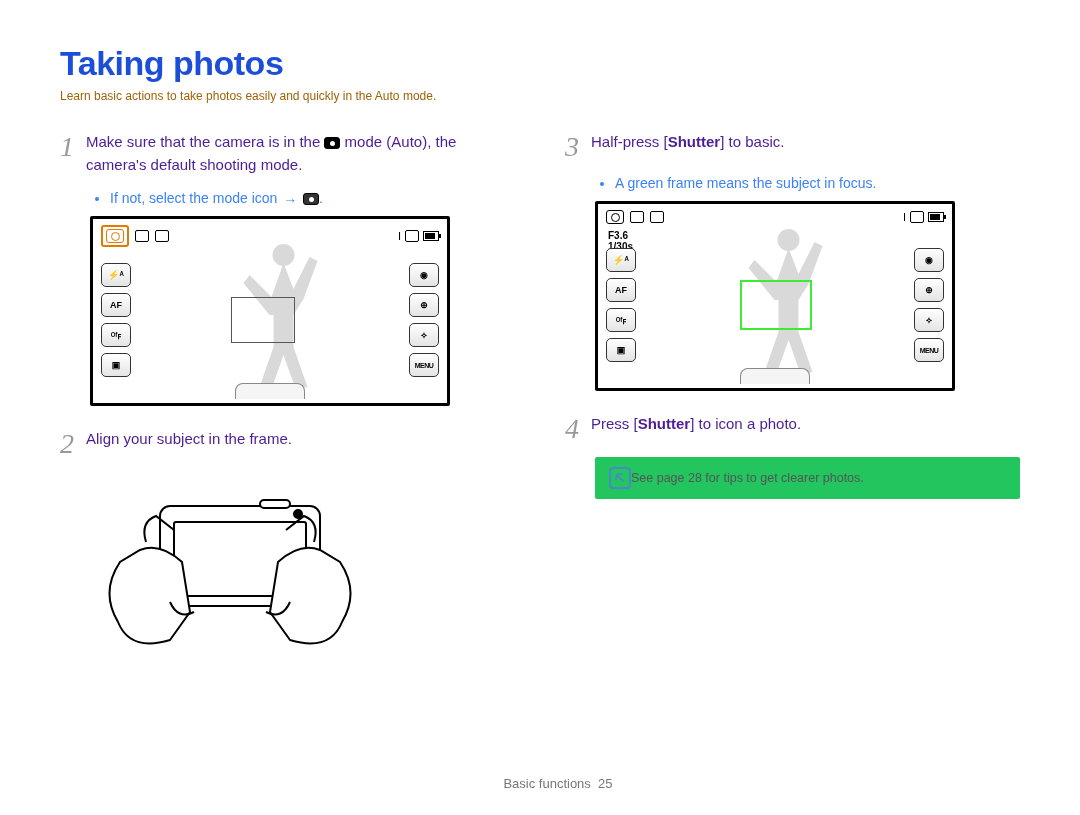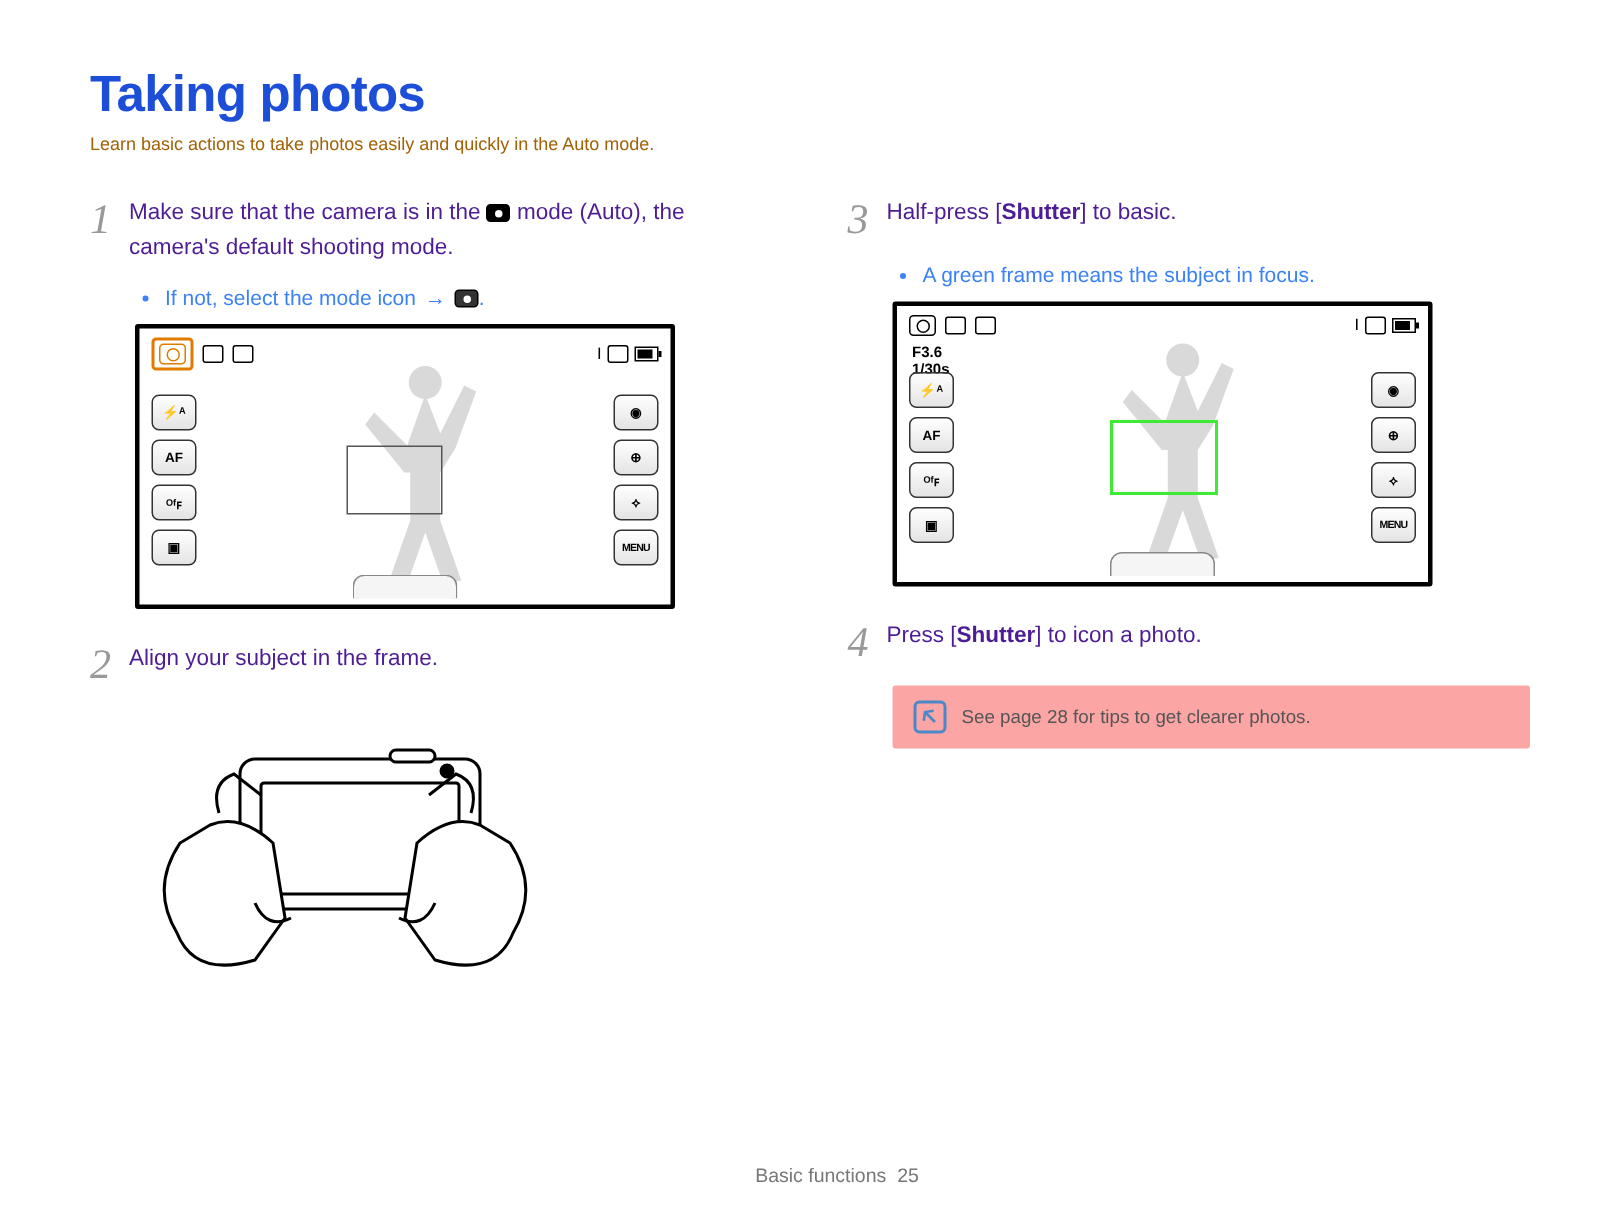--- a/index.html
+++ b/index.html
@@ -38,21 +38,21 @@
 
   .person { position: absolute; left: 50%; top: 18px; transform: translateX(-35%); }
   .focus-box { position: absolute; border: 1.5px solid #555; }
   .focus-box.gray { width: 64px; height: 46px; left: 138px; top: 78px; }
   .focus-box.green { border: 2.5px solid #3eea33; width: 72px; height: 50px; left: 142px; top: 76px; }
   .tray { position: absolute; bottom: 4px; left: 50%; transform: translateX(-50%); width: 70px; height: 16px; border: 1.5px solid #888; border-bottom: none; border-radius: 8px 8px 0 0; background: #f5f5f5; }
   .exp-text { position: absolute; top: 26px; left: 10px; font-size: 10px; font-weight: bold; color: #000; line-height: 1.1; }
 
   .hands-illus { width: 260px; height: 200px; margin-left: 40px; margin-top: 10px; position: relative; }
 
-  .note { background: #fca5a5; border-radius: 2px; padding: 10px 14px; margin: 14px 0 0 30px; display: flex; align-items: center; gap: 10px; }
+  .note { background: #22c55e; border-radius: 2px; padding: 10px 14px; margin: 14px 0 0 30px; display: flex; align-items: center; }
   .note-icon { width: 22px; height: 22px; border: 2px solid #4a88c7; border-radius: 4px; display: flex; align-items: center; justify-content: center; color: #4a88c7; font-weight: bold; transform: rotate(0deg); }
   .note-icon svg { width: 14px; height: 14px; }
   .note-text { font-size: 12.5px; color: #555; }
 
   .footer { position: absolute; bottom: 24px; width: 100%; left: 0; text-align: center; font-size: 13px; color: #777; padding-left: 36px; }
 
   .inline-icon { display: inline-block; vertical-align: -2px; width: 16px; height: 12px; border: 1.5px solid #000; border-radius: 3px; background: #000; position: relative; }
   .inline-icon::after { content: ""; position: absolute; width: 5px; height: 5px; background: #fff; border-radius: 50%; top: 3px; left: 5px; }
   .inline-icon.light { background: #333; }
   .arrow { display: inline-block; margin: 0 2px; }

